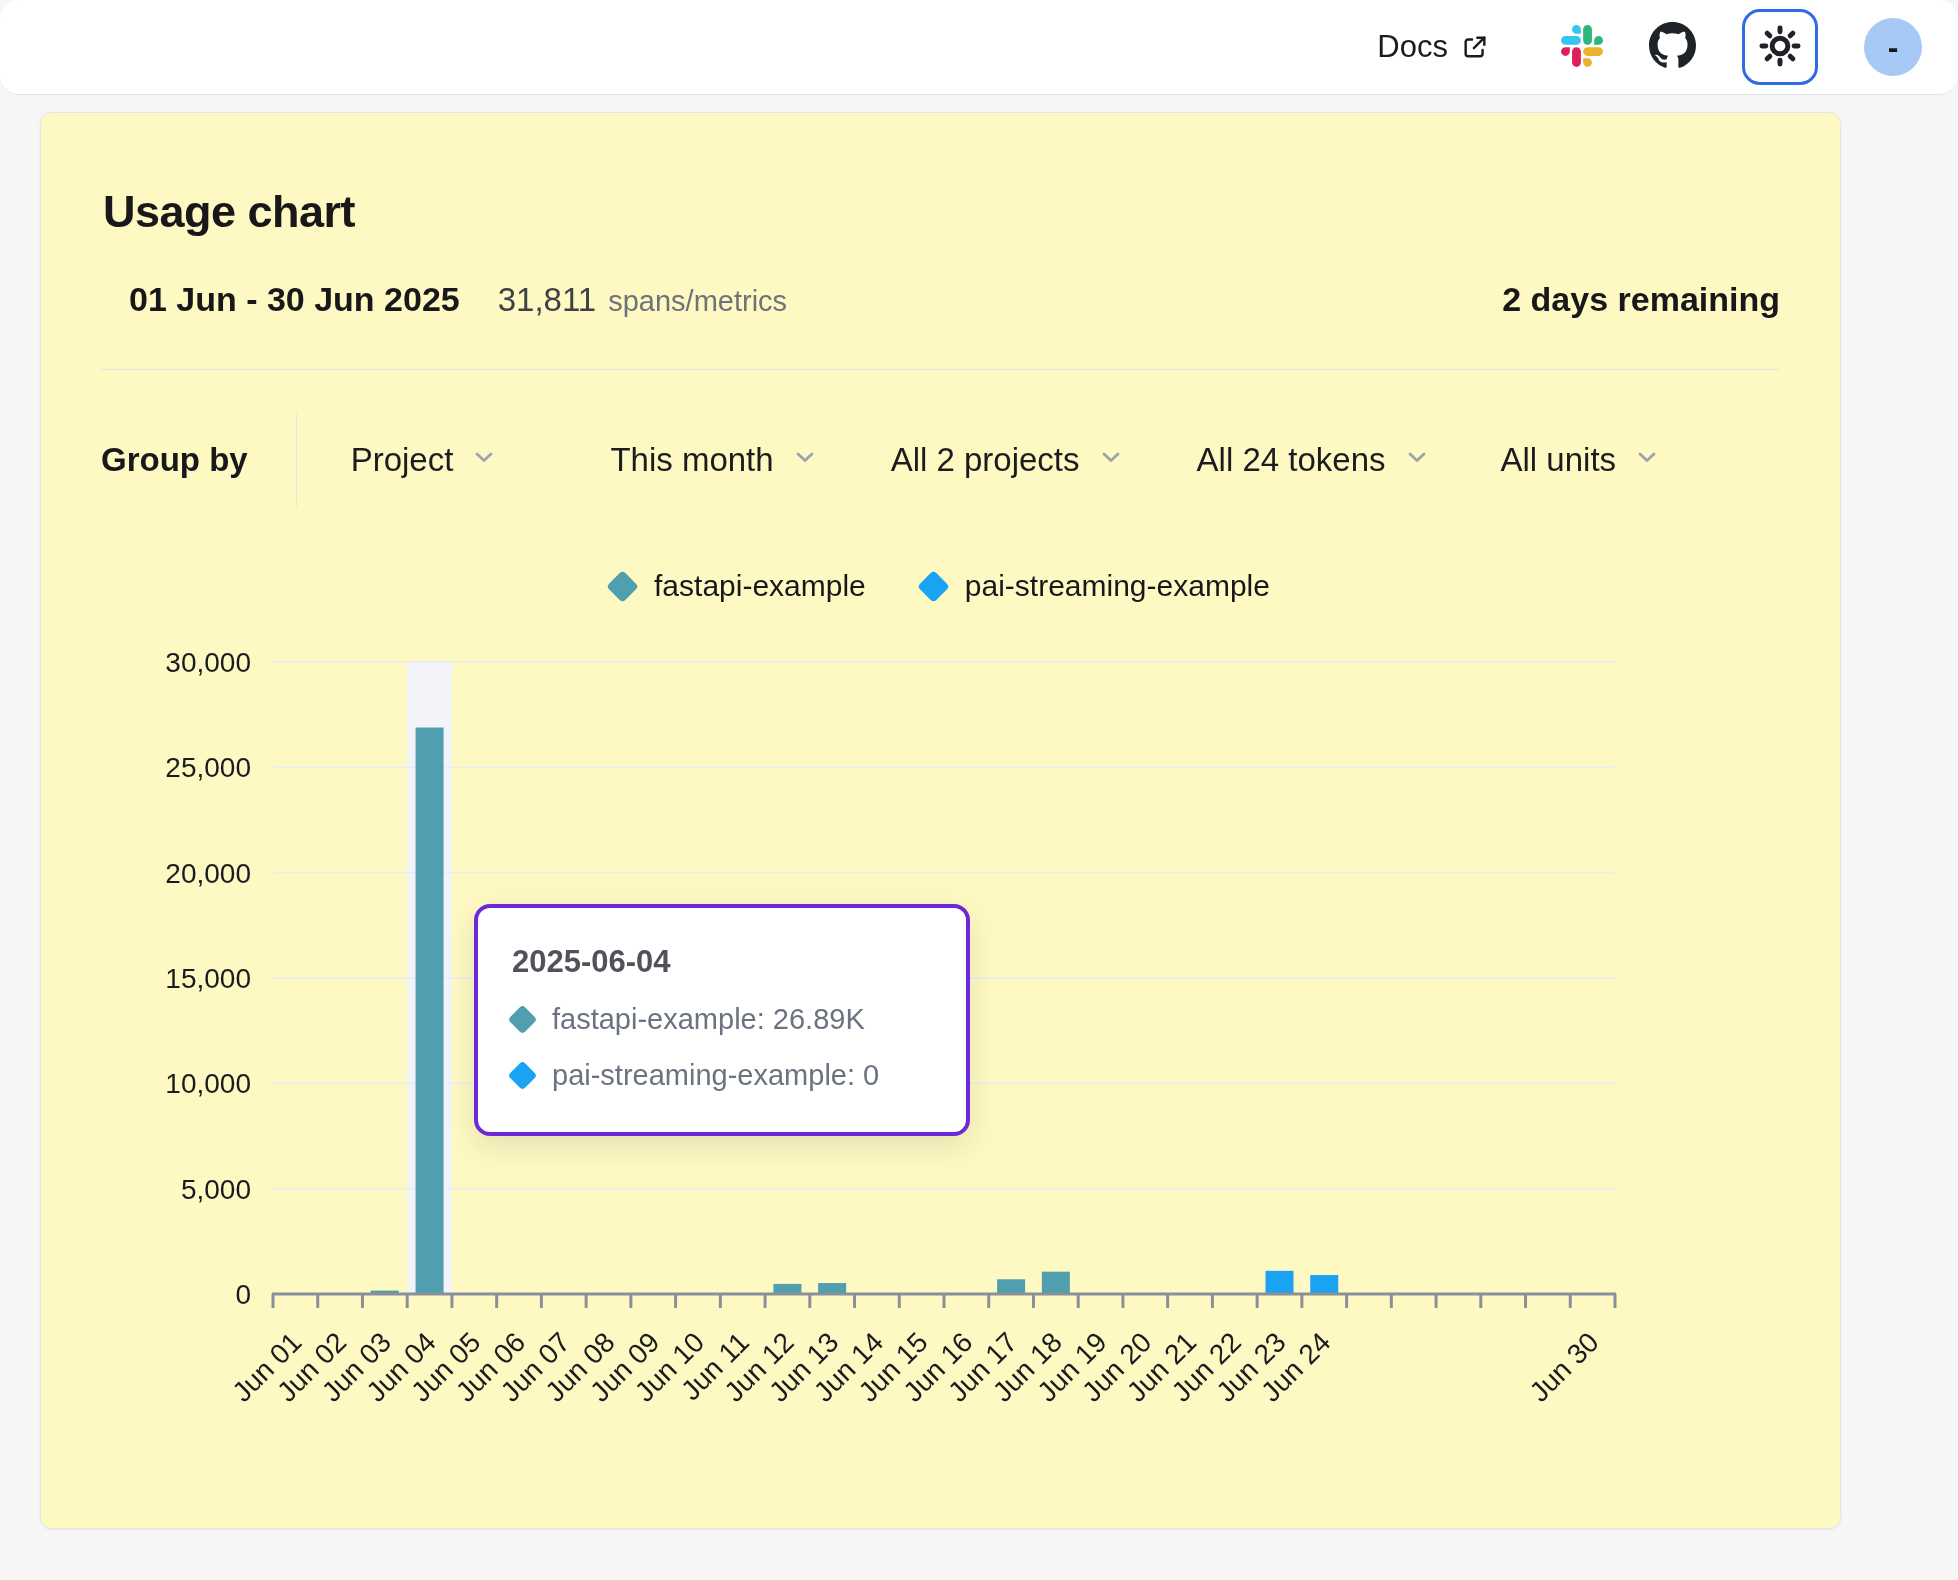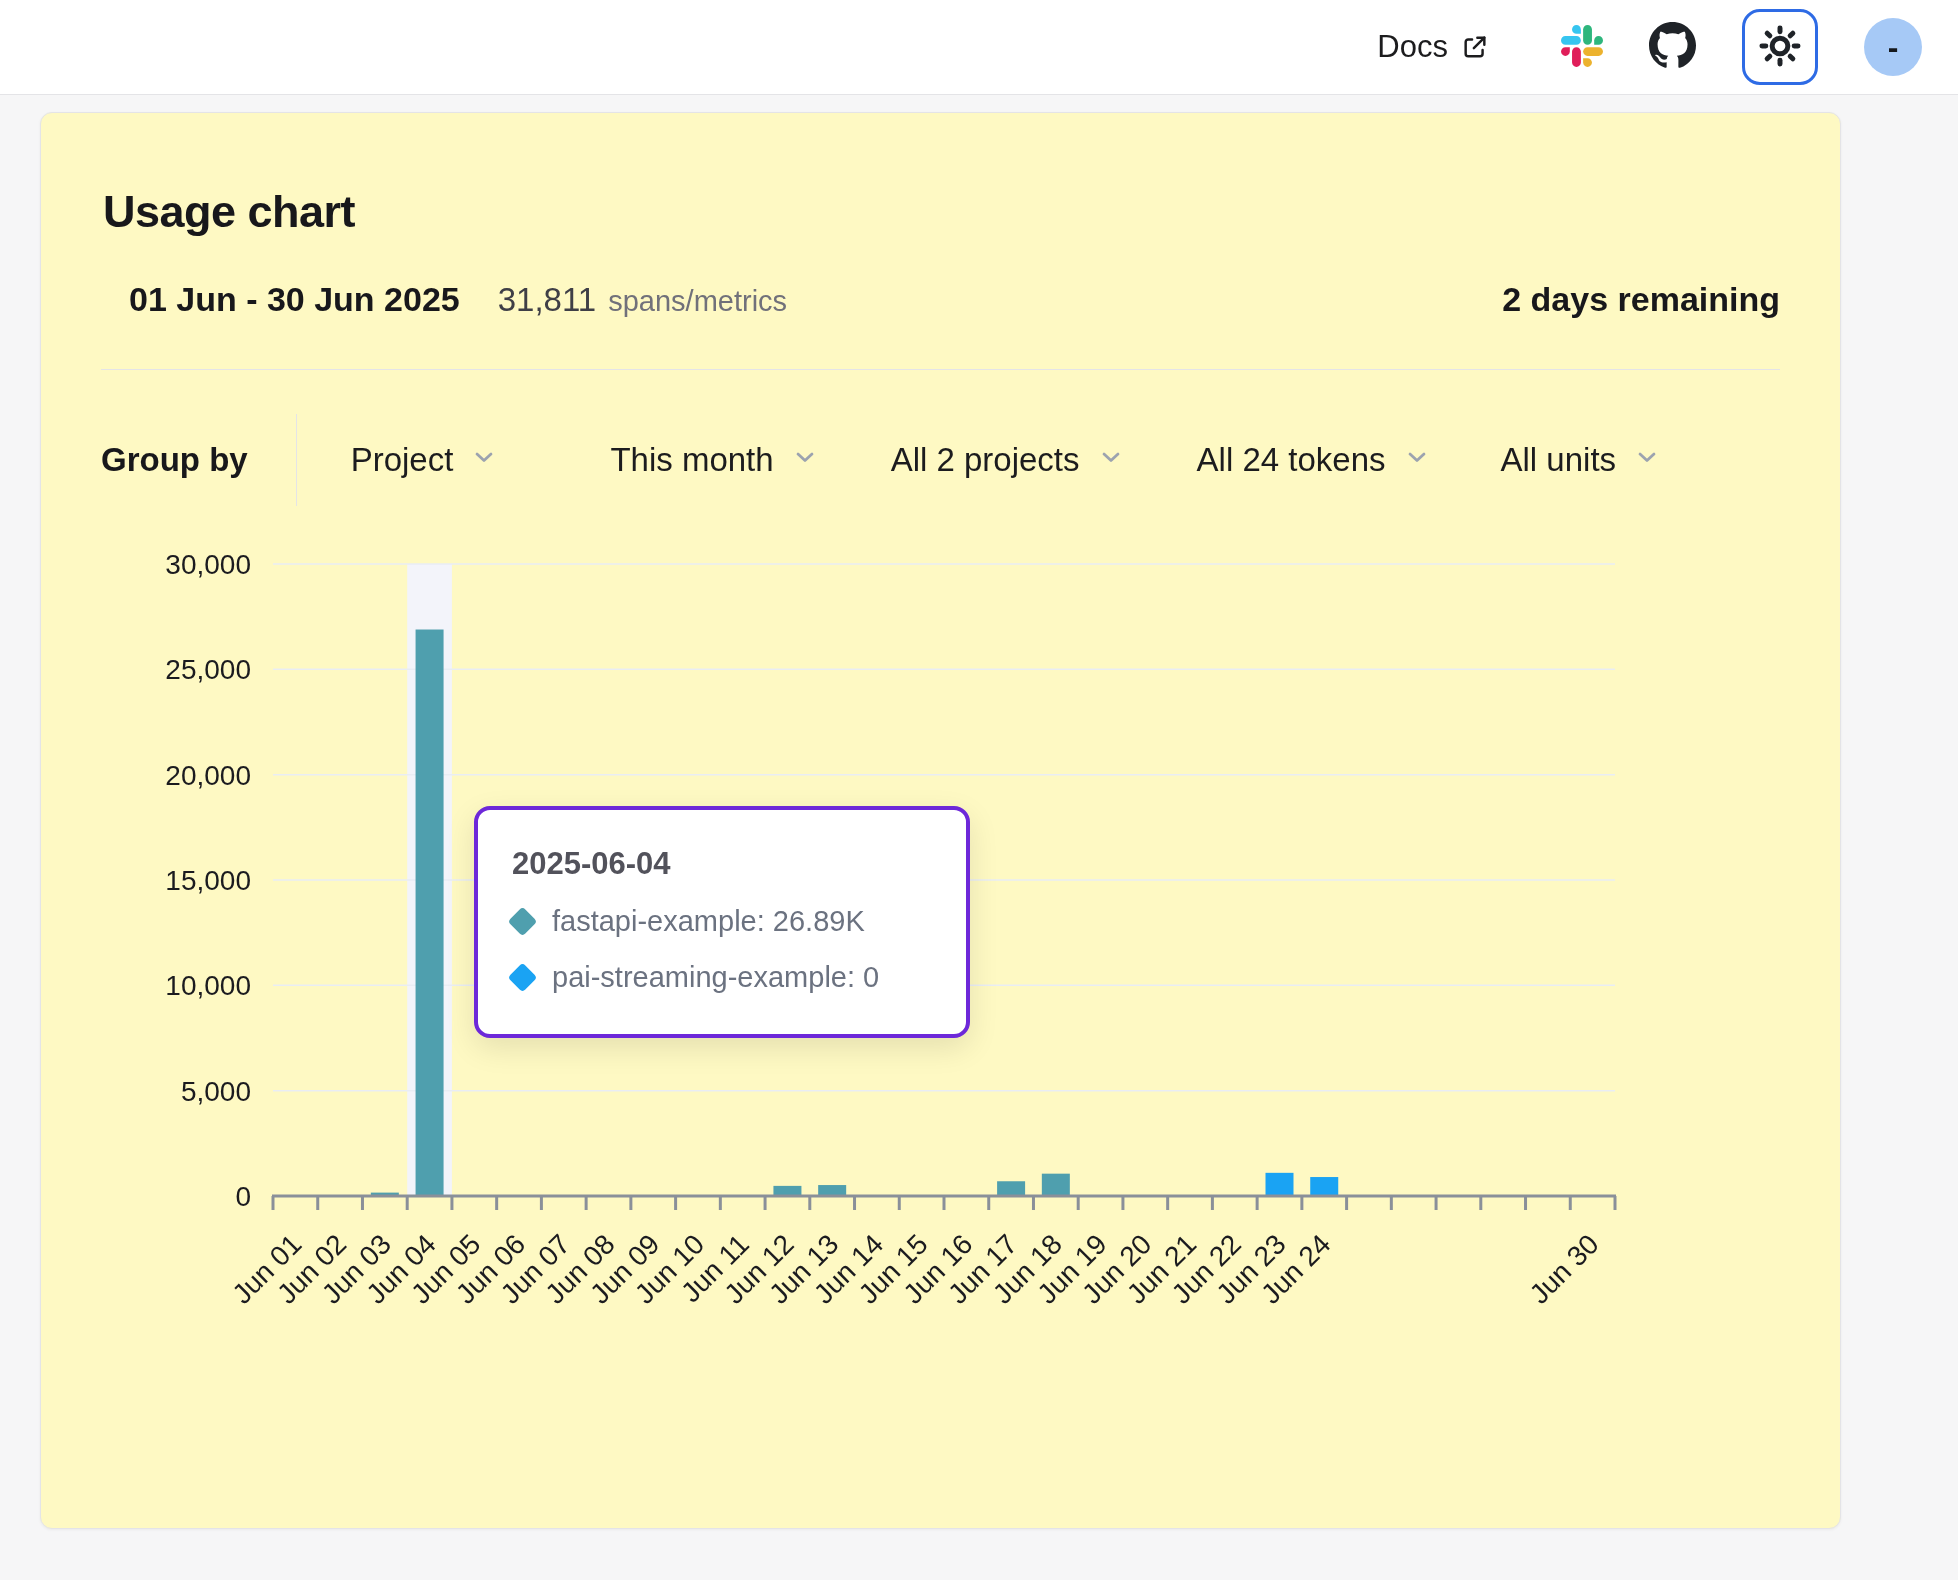--- a/index.html
+++ b/index.html
@@ -7,21 +7,21 @@
   body {
     width:1958px; height:1580px; overflow:hidden;
     background:#f6f6f7; color:#18181b;
     font-family:"Liberation Sans", sans-serif;
     position:relative;
   }
   
   .topbar {
     height:95px; background:#ffffff; border-bottom:1px solid #e4e4e7;
     display:flex; align-items:center; justify-content:flex-end;
-    gap:46px; padding-right:36px;
+    gap:46px; padding-right:36px;border-radius:19px;
   }
   .docs-link { display:flex; align-items:center; gap:13px; font-size:31px; color:#1c1c1e; cursor:pointer; margin-right:26px; }
   .icon-btn { display:flex; align-items:center; justify-content:center; cursor:pointer; background:none; border:none; padding:0; }
   .theme-btn {
     width:76px; height:76px; border:3px solid #2e6be5; border-radius:18px;
     background:#fff; display:flex; align-items:center; justify-content:center; cursor:pointer;
   }
   .avatar {
     width:58px; height:58px; border-radius:50%; background:#a6c9f6;
     display:flex; align-items:center; justify-content:center;
@@ -159,20 +159,31 @@
           </svg></span>
       </div>
       <div class="dropdown" style="margin-left: 70px;">
         <span>All units</span>
         <span><svg width="28" height="28" viewBox="0 0 24 24" fill="none" stroke="#9ca3af" stroke-width="2.4" stroke-linecap="round" stroke-linejoin="round">
             <path d="M6 9.5 12 15l6-5.5"></path>
           </svg></span>
       </div>
     </div>
 
+  <div class="legend">
+
+  <div class="legend-item">
+        <span class="diamond" style="background: rgb(79, 159, 174);"></span>
+        <span>fastapi-example</span>
+      </div>
+      <div class="legend-item">
+        <span class="diamond" style="background: rgb(26, 163, 243);"></span>
+        <span>pai-streaming-example</span>
+      </div>
+    </div>
 
   <div class="chart-wrap">
     <svg width="1681" height="800" viewBox="0 0 1681 800">
         <rect x="306.2" y="41" width="44.733333333333334" height="632" fill="#f3f4fa"></rect>
         <text x="150" y="683" text-anchor="end" font-size="28" fill="#1b1b1f">0</text>
         <line x1="172" x2="1514" y1="567.6666666666666" y2="567.6666666666666" stroke="#e9edf4" stroke-width="1.5"></line>
         <text x="150" y="577.6666666666666" text-anchor="end" font-size="28" fill="#1b1b1f">5,000</text>
         <line x1="172" x2="1514" y1="462.33333333333337" y2="462.33333333333337" stroke="#e9edf4" stroke-width="1.5"></line>
         <text x="150" y="472.33333333333337" text-anchor="end" font-size="28" fill="#1b1b1f">10,000</text>
         <line x1="172" x2="1514" y1="357" y2="357" stroke="#e9edf4" stroke-width="1.5"></line>

